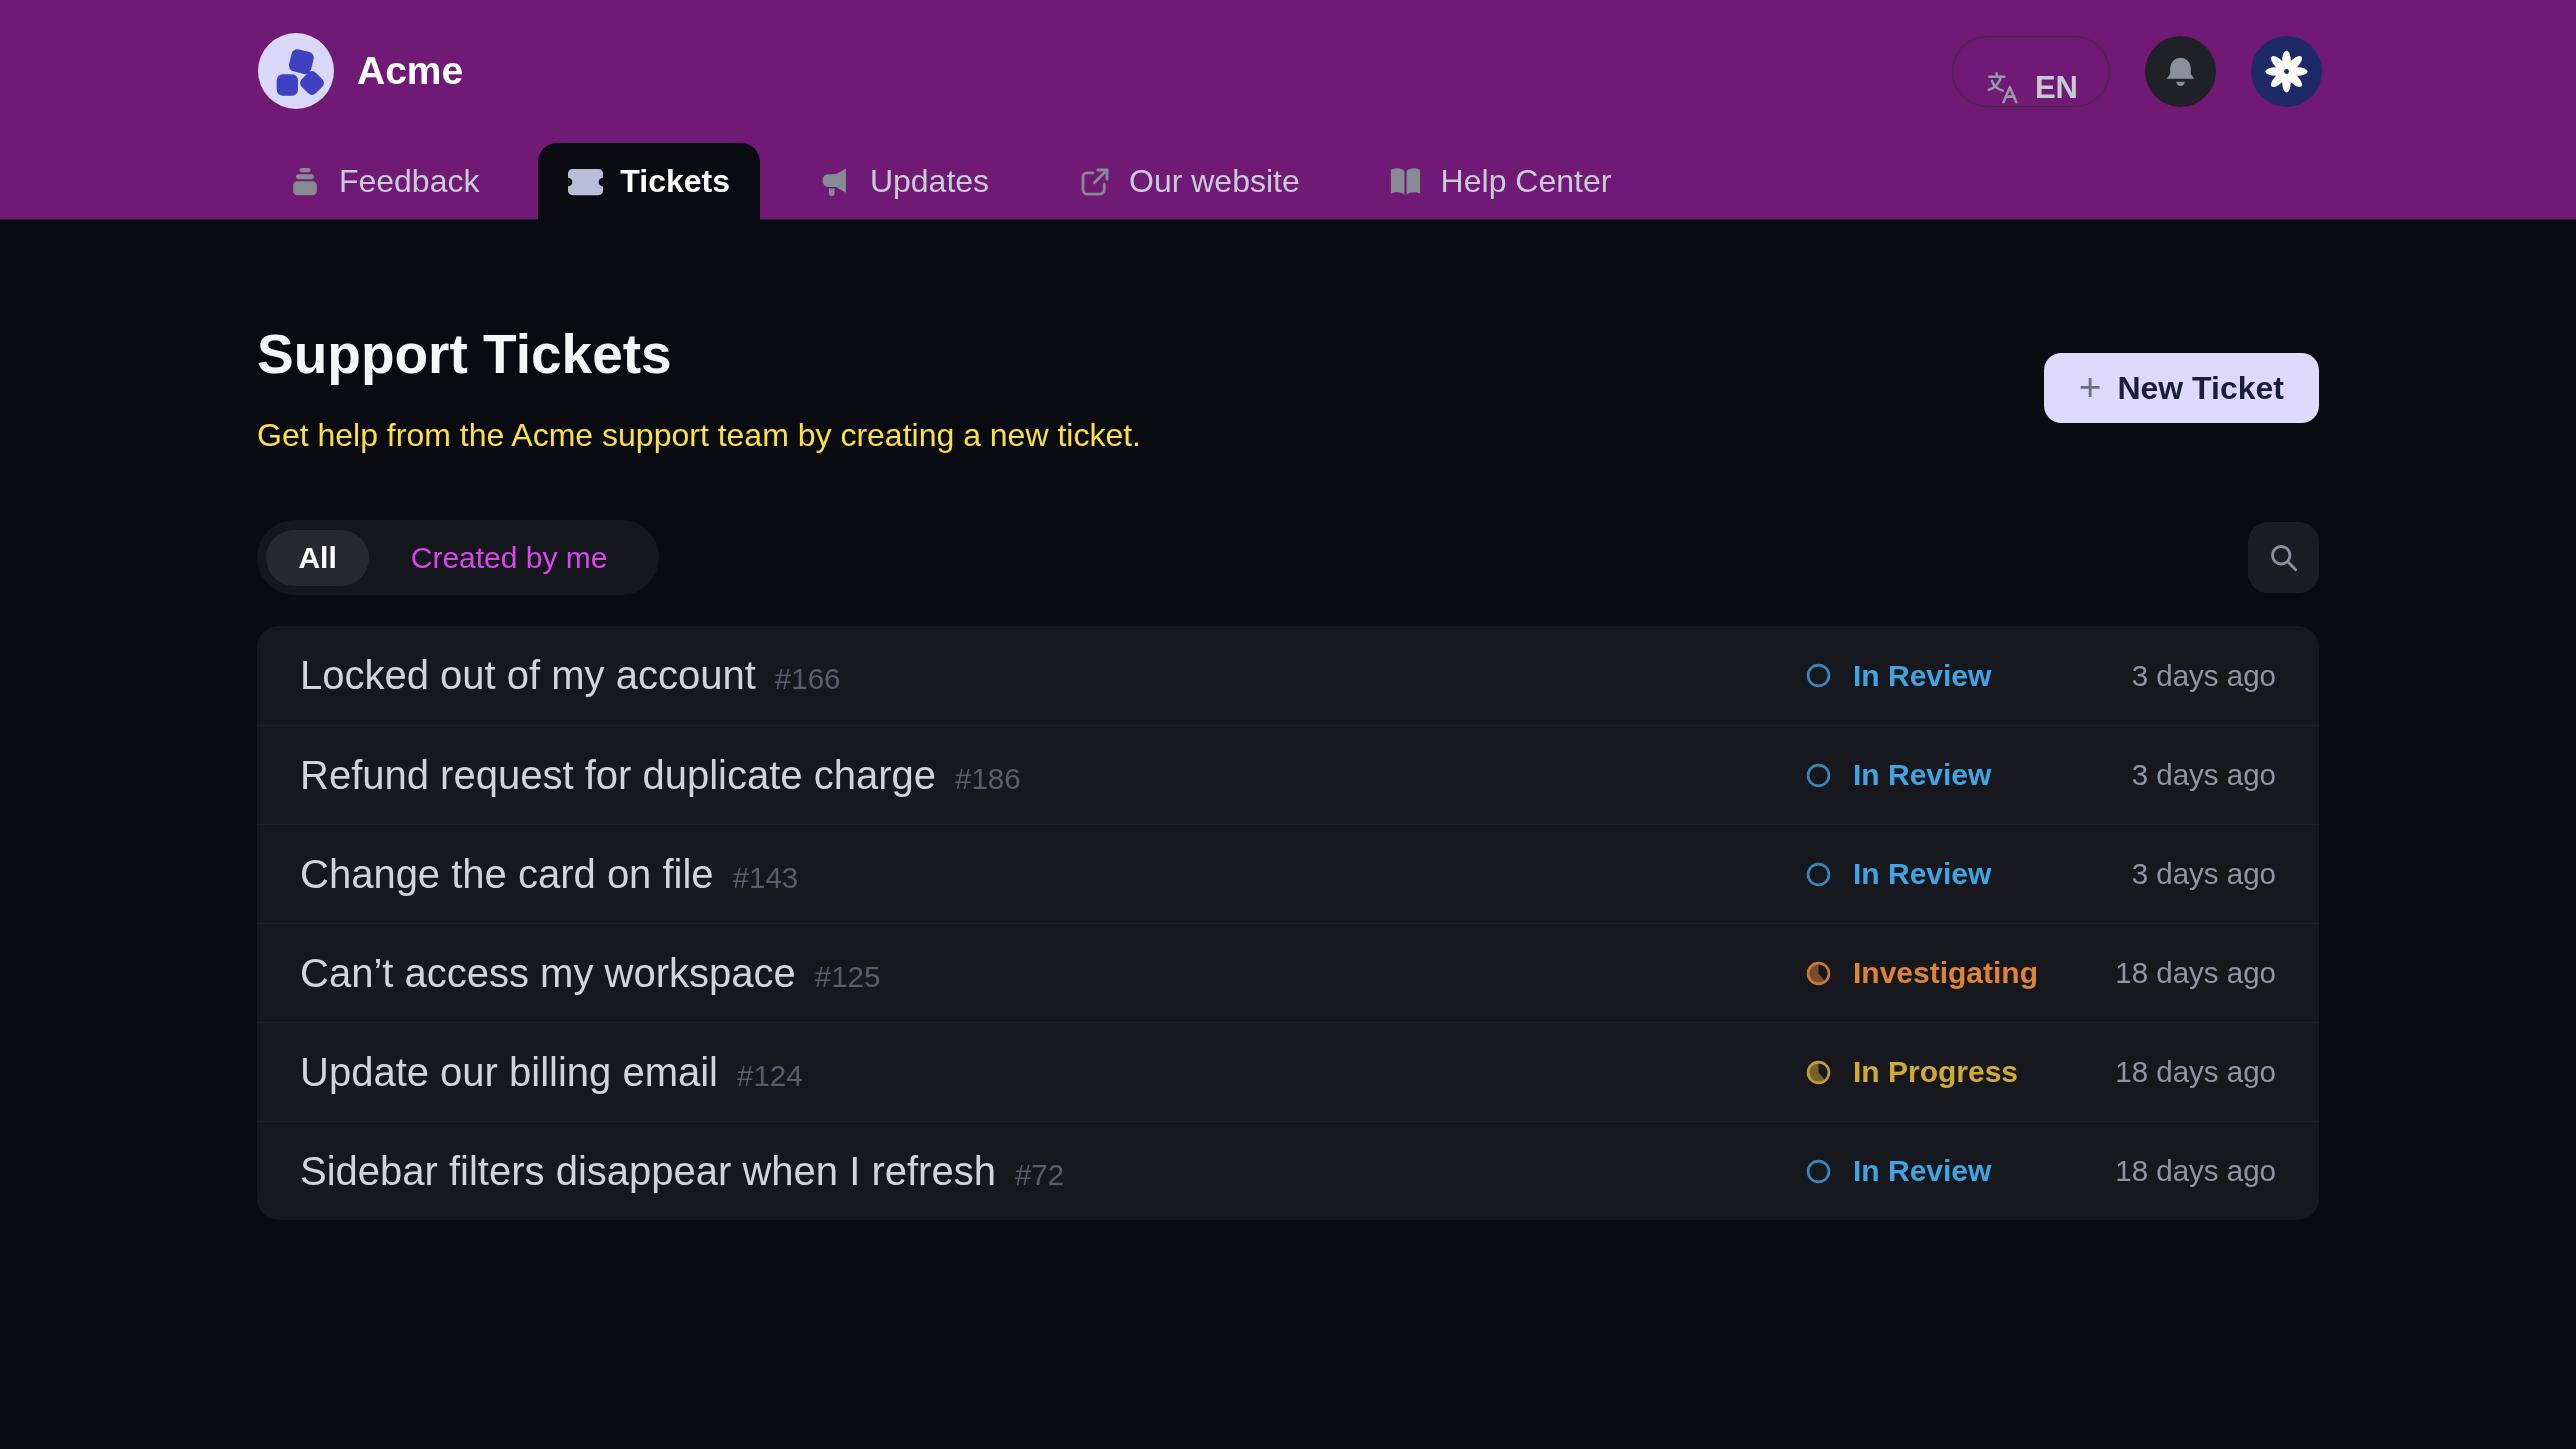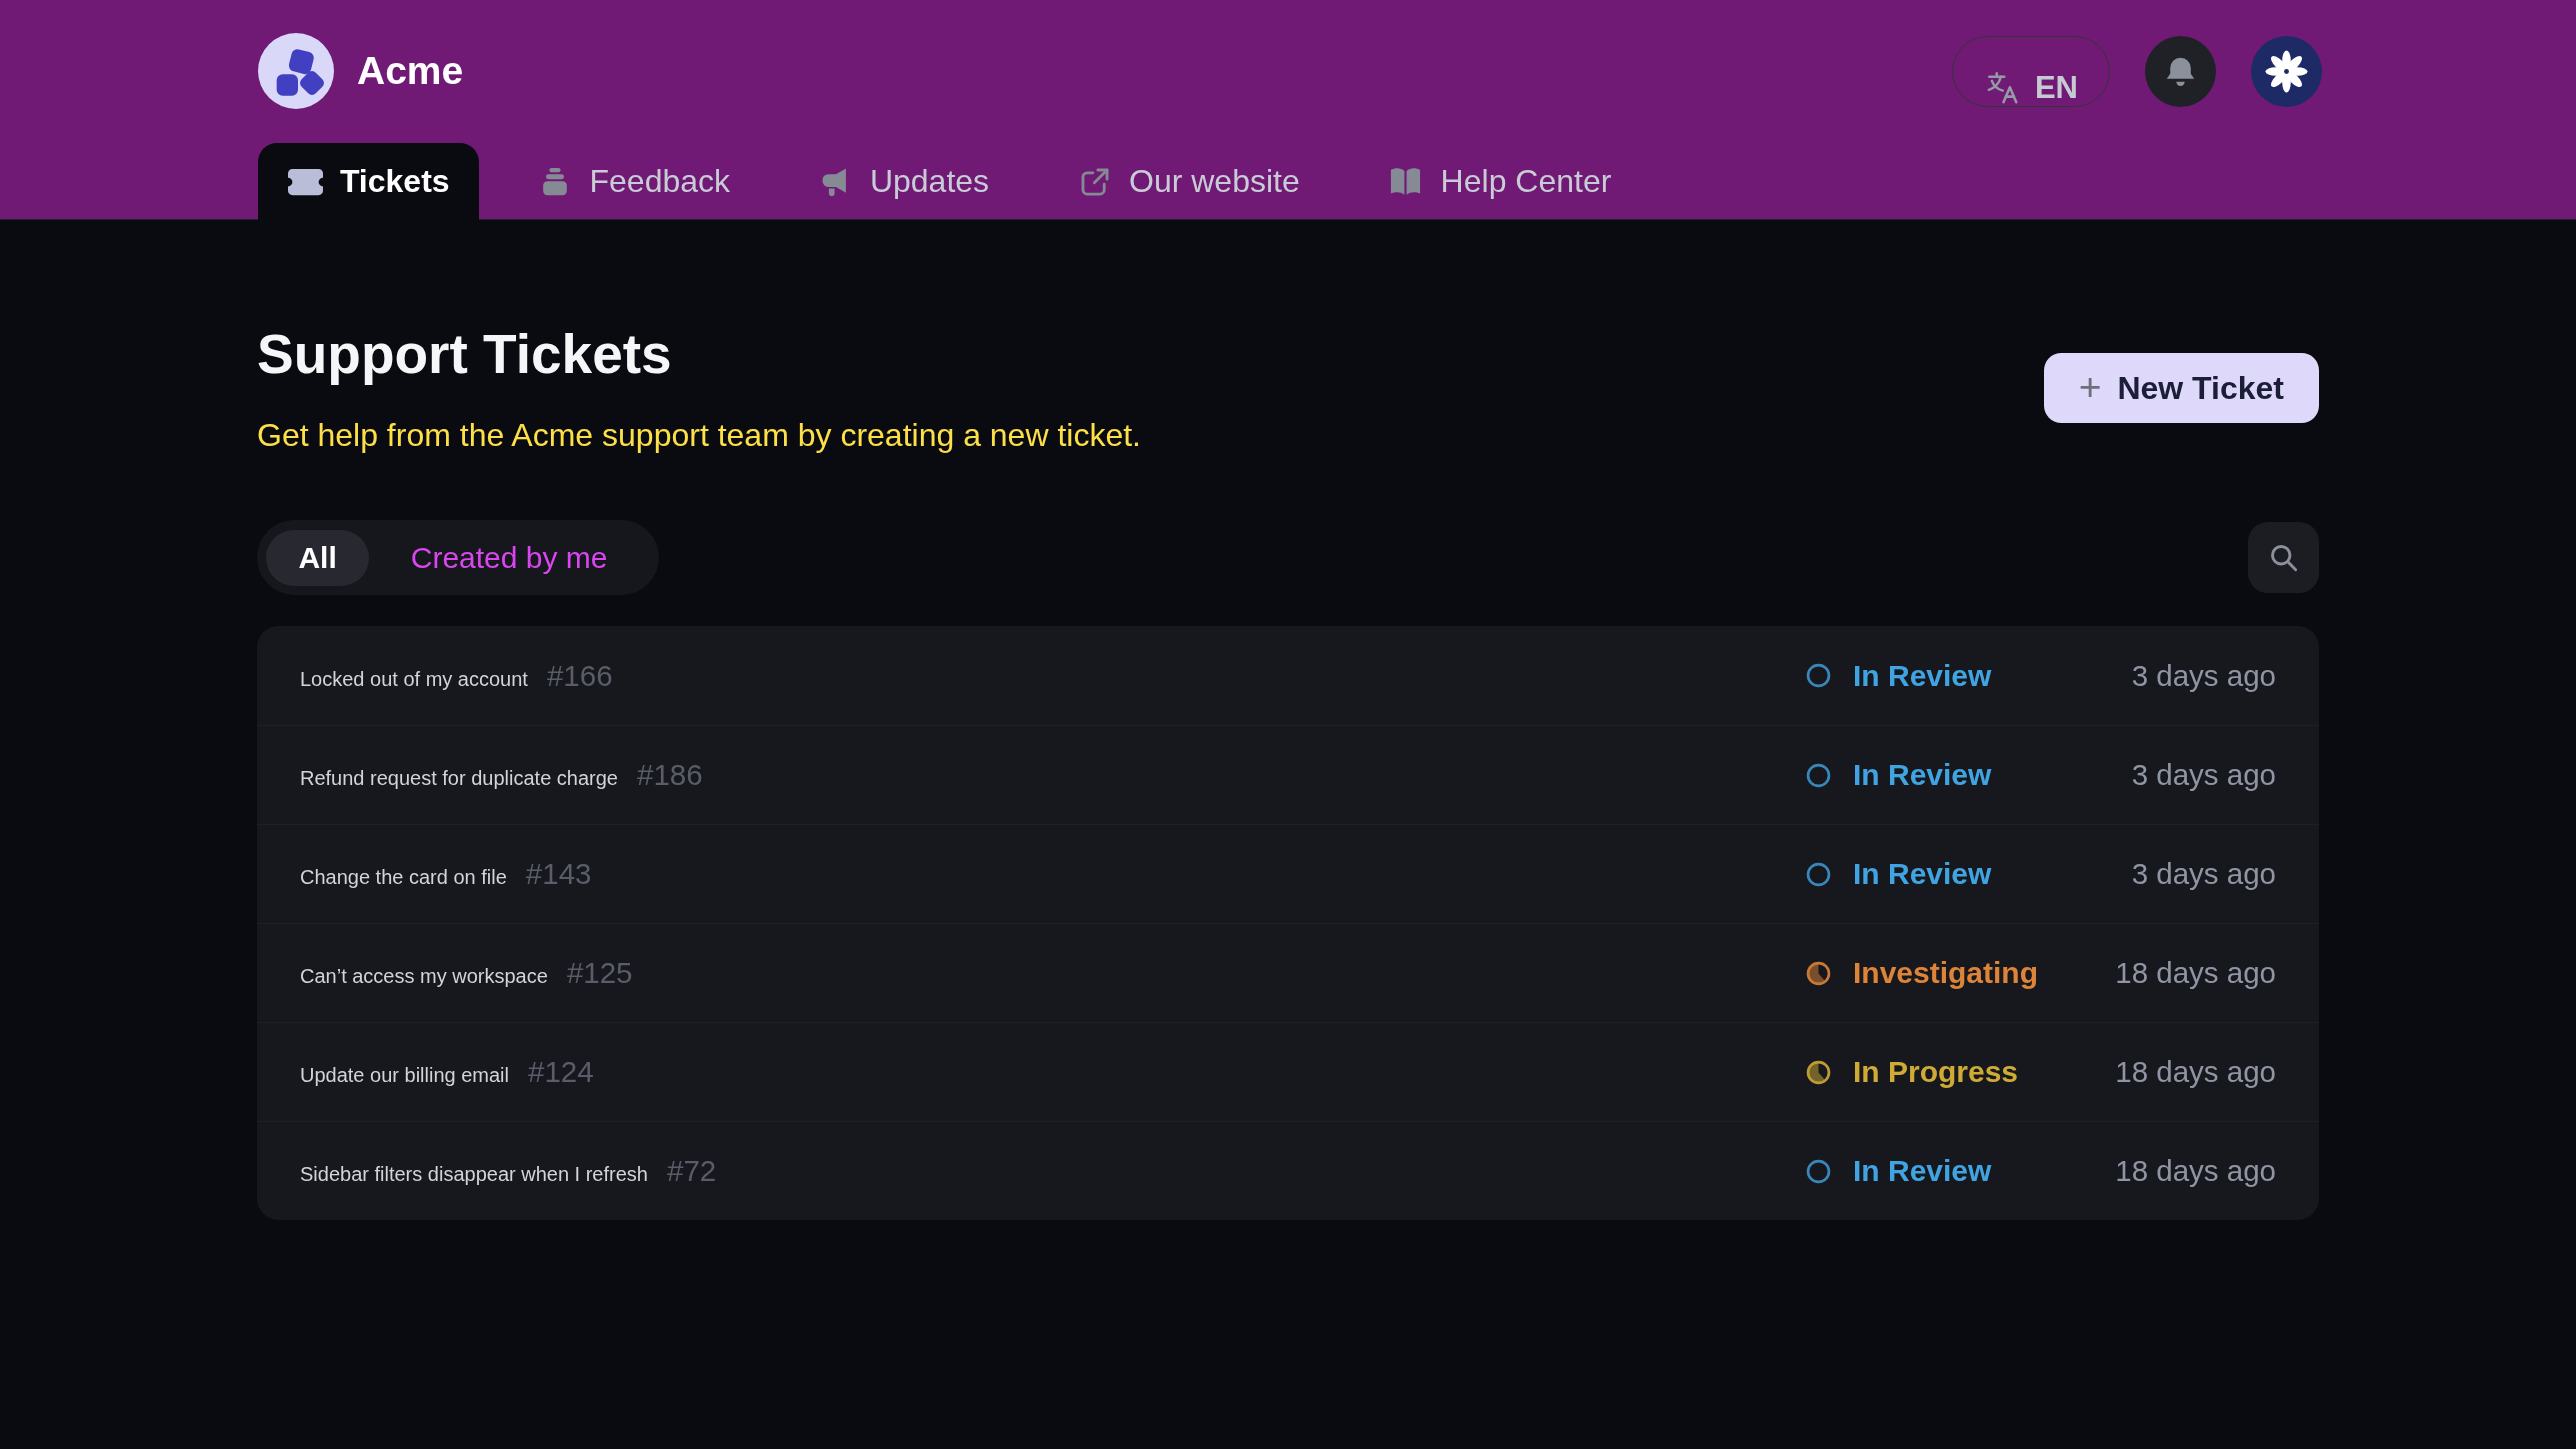--- a/index.html
+++ b/index.html
@@ -113,21 +113,21 @@
     overflow: hidden;
   }
   .row {
     height: 99px;
     display: flex; align-items: center;
     padding: 0 43px;
     cursor: pointer;
   }
   .row + .row { border-top: 1.3px solid #1f2026; }
   .row-main { flex: 1; display: flex; align-items: baseline; gap: 19px; min-width: 0; }
-  .row-title { font-size: 20px; font-weight: 500; color: #d2d4da; }
+  .row-title { font-size: 40px; font-weight: 500; color: #d2d4da; }
   .row-id { font-size: 29.5px; font-weight: 400; color: #595d69; }
   .row-status { width: 299px; display: flex; align-items: center; gap: 19px; font-size: 30px; font-weight: 600; }
   .row-time { width: 174px; text-align: right; font-size: 29.5px; color: #8f95a3; }
   .st-review { color: #41a4e2; }
   .st-investigating { color: #dd8438; }
   .st-progress { color: #cfab36; }
   .status-ico { flex: none; display: flex; }
 </style>
 </head>
 <body>
@@ -183,38 +183,38 @@
               <ellipse cx="23" cy="11.5" rx="4.6" ry="11" transform="rotate(315 23 23)"></ellipse>
             </g>
             <circle cx="23" cy="23" r="2.6" fill="#1d2a66"></circle>
           </svg>
         </span>
       </button>
     </div>
   </div>
 
   <div class="tabs">
-    <div class="tab active">
-      <span class="ticon">
-        <svg width="35" height="28" viewBox="0 0 48 36" fill="currentColor">
-          <path d="M6 0 H42 A6 6 0 0 1 48 6 V12 A6 6 0 0 0 48 24 V30 A6 6 0 0 1 42 36 H6 A6 6 0 0 1 0 30 V24 A6 6 0 0 0 0 12 V6 A6 6 0 0 1 6 0 Z"></path>
-        </svg>
-      </span>
-      <span>Tickets</span>
-    </div>
-
     <div class="tab">
       <span class="ticon">
         <svg width="34" height="32" viewBox="0 0 48 46" fill="currentColor">
           <rect x="16" y="3" width="16" height="6" rx="3"></rect>
           <rect x="11" y="12" width="26" height="7" rx="3.5"></rect>
           <rect x="7" y="22" width="34" height="20" rx="6"></rect>
         </svg>
       </span>
       <span>Feedback</span>
+    </div>
+
+    <div class="tab active">
+      <span class="ticon">
+        <svg width="35" height="28" viewBox="0 0 48 36" fill="currentColor">
+          <path d="M6 0 H42 A6 6 0 0 1 48 6 V12 A6 6 0 0 0 48 24 V30 A6 6 0 0 1 42 36 H6 A6 6 0 0 1 0 30 V24 A6 6 0 0 0 0 12 V6 A6 6 0 0 1 6 0 Z"></path>
+        </svg>
+      </span>
+      <span>Tickets</span>
     </div>
 
     <div class="tab">
       <span class="ticon">
         <svg width="34" height="34" viewBox="0 0 48 48" fill="currentColor">
           <path d="M38 5 V39 L24 31 H13 A8 8 0 0 1 5 23 V21 A8 8 0 0 1 13 13 H24 Z"></path>
           <path d="M14 33 h8 v7 a4 4 0 0 1 -8 0 z"></path>
         </svg>
       </span>
       <span>Updates</span>

